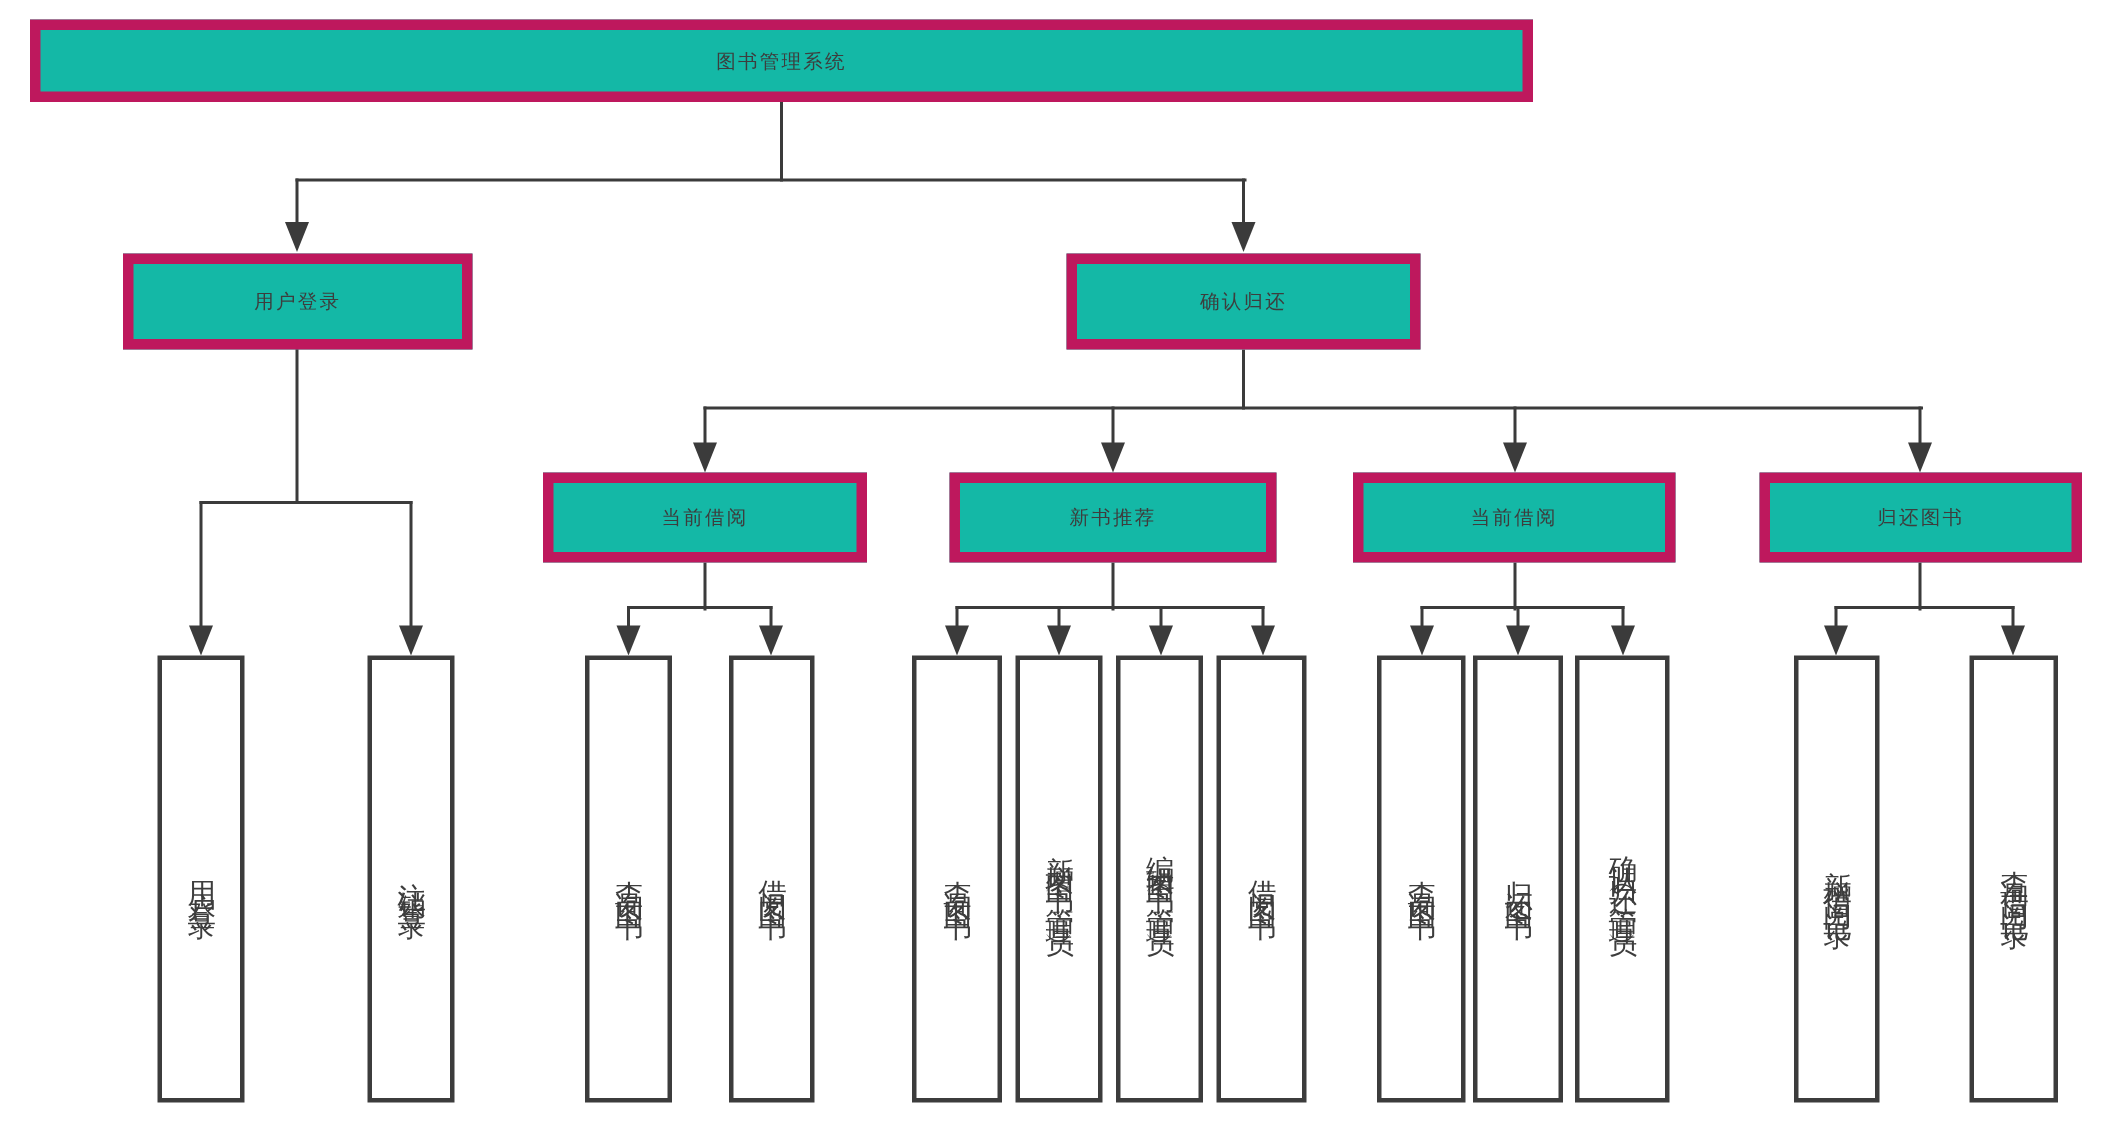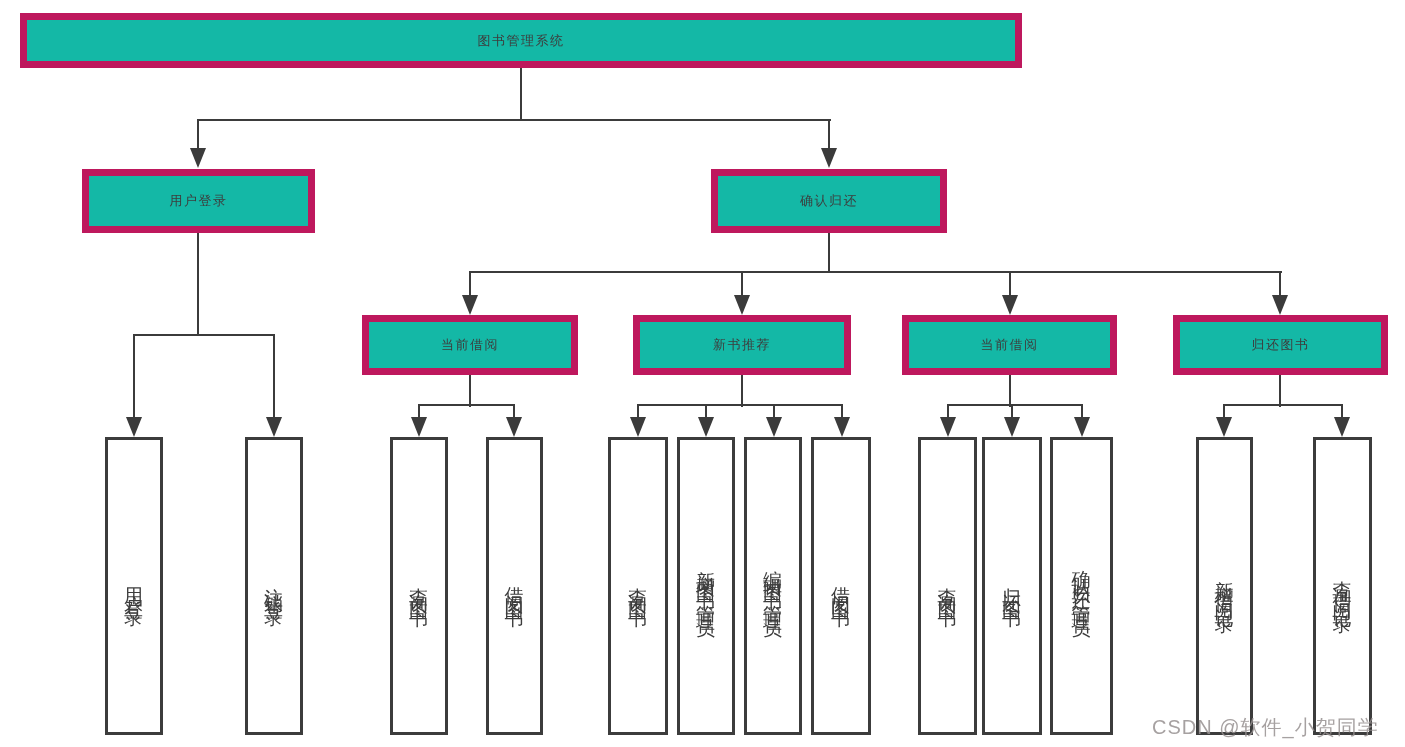--- a/index.html
+++ b/index.html
@@ -158,15 +158,14 @@
     <span class="vtext">确认归还（管理员）</span>
   </div>
 
   <div class="vbox" style="left:1196px;width:57px;">
     <span class="vtext">新增借阅记录</span>
   </div>
   <div class="vbox" style="left:1313px;width:59px;">
     <span class="vtext">查询借阅记录</span>
   </div>
 
-  <div class="watermark">CSDN @软件_小贺同学</div>
 
 </div>
 
 </body></html>

